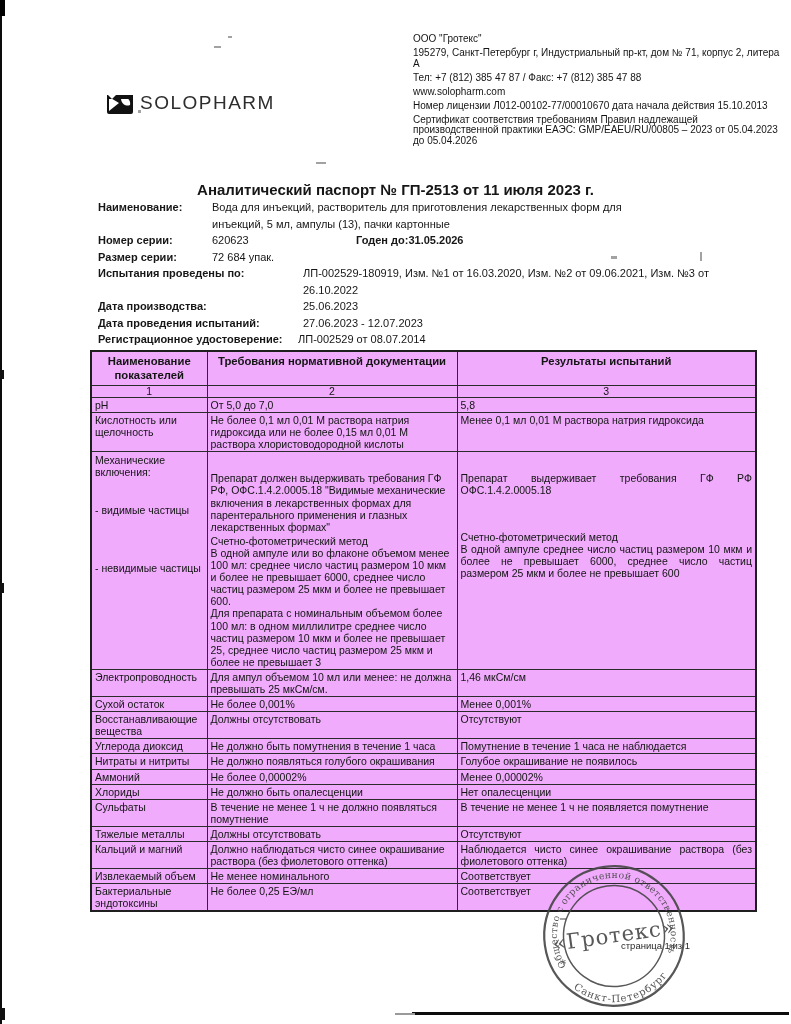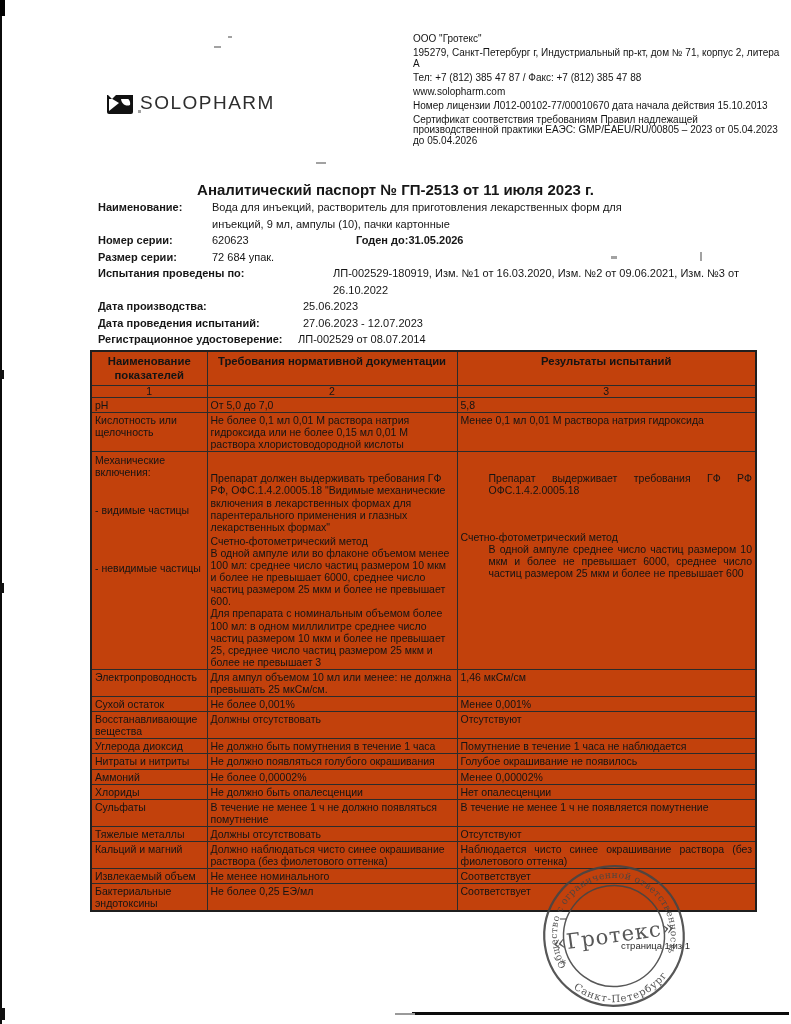--- a/index.html
+++ b/index.html
@@ -33,30 +33,30 @@
   .meta{position:absolute;left:98px;top:199px;width:670px;font-size:11px;line-height:16.5px;color:#161616;}
   .mrow{position:relative;}
   .mlabel{font-weight:700;}
   .mval{position:absolute;top:0;}
   .v1{left:114px;}
   .v2{left:205px;}
   .mextra{position:absolute;top:0;left:258px;font-weight:700;}
   .wrapval{display:inline-block;}
 
   
-  .qc-table{position:absolute;left:90px;top:350px;border-collapse:collapse;table-layout:fixed;background:#c2410c;}
+  .qc-table{position:absolute;left:90px;top:350px;border-collapse:collapse;table-layout:fixed;background:#f0abfc;}
   .qc-table col.c1{width:116px;} .qc-table col.c2{width:250px;} .qc-table col.c3{width:299px;}
   .qc-table th,.qc-table td{
     border:1px solid #2b2b2b;vertical-align:top;
     font-size:10.5px;line-height:12.1px;padding:1px 3px;color:#141414;
   }
   .qc-table{border:2px solid #1f1f1f;}
   .qc-table th{font-size:11.3px;font-weight:700;text-align:center;padding:3px 2px;line-height:13.5px;}
   .numrow td{text-align:center;padding:0;line-height:11px;font-size:10.5px;}
-  .cell-just{text-align:justify;margin-left:28px;}
+  .cell-just{text-align:justify;}
   .mech-h{padding-top:1px;}
   .mech-sub1{margin-top:25px;}
   .mech-sub2{margin-top:46px;}
   .mech-p1{margin-top:19px;}
   .mech-p2{margin-top:2px;}
   .mech-p2r{margin-top:34px;}
 
   
   .page-note{position:absolute;left:621px;top:940px;font-size:9.5px;color:#2a2a2a;z-index:1;}
   .stamp{position:absolute;left:536px;top:858px;width:156px;height:156px;z-index:2;opacity:.9;}
@@ -99,34 +99,34 @@
     <p>www.solopharm.com</p>
     <p>Номер лицензии Л012-00102-77/00010670 дата начала действия 15.10.2013</p>
     <p>Сертификат соответствия требованиям Правил надлежащей производственной практики ЕАЭС:  GMP/EAEU/RU/00805 – 2023 от 05.04.2023 до 05.04.2026</p>
   </div>
 
   <div class="doc-title">Аналитический паспорт № ГП-2513 от 11 июля 2023 г.</div>
 
   <div class="meta">
     <div class="mrow" style="height:33px;">
       <span class="mlabel">Наименование:</span>
-      <span class="mval v1 wrapval" style="width:462px;">Вода для инъекций, растворитель для приготовления лекарственных форм для инъекций, 9 мл, ампулы (10), пачки картонные</span>
+      <span class="mval v1 wrapval" style="width:462px;">Вода для инъекций, растворитель для приготовления лекарственных форм для инъекций, 5 мл, ампулы (13), пачки картонные</span>
     </div>
     <div class="mrow" style="height:16.5px;">
       <span class="mlabel">Номер серии:</span>
       <span class="mval v1">620623</span>
       <span class="mextra">Годен до:31.05.2026</span>
     </div>
     <div class="mrow" style="height:16.5px;">
       <span class="mlabel">Размер серии:</span>
       <span class="mval v1">72 684 упак.</span>
     </div>
     <div class="mrow" style="height:33px;">
       <span class="mlabel">Испытания проведены по:</span>
-      <span class="mval v2 wrapval" style="width:412px;margin-left:30px;">ЛП-002529-180919, Изм. №1 от 16.03.2020, Изм. №2 от 09.06.2021, Изм. №3 от 26.10.2022</span>
+      <span class="mval v2 wrapval" style="width:412px;">ЛП-002529-180919, Изм. №1 от 16.03.2020, Изм. №2 от 09.06.2021, Изм. №3 от 26.10.2022</span>
     </div>
     <div class="mrow" style="height:16.5px;">
       <span class="mlabel">Дата производства:</span>
       <span class="mval v2">25.06.2023</span>
     </div>
     <div class="mrow" style="height:16.5px;">
       <span class="mlabel">Дата проведения испытаний:</span>
       <span class="mval v2">27.06.2023 - 12.07.2023</span>
     </div>
     <div class="mrow" style="height:16.5px;">

